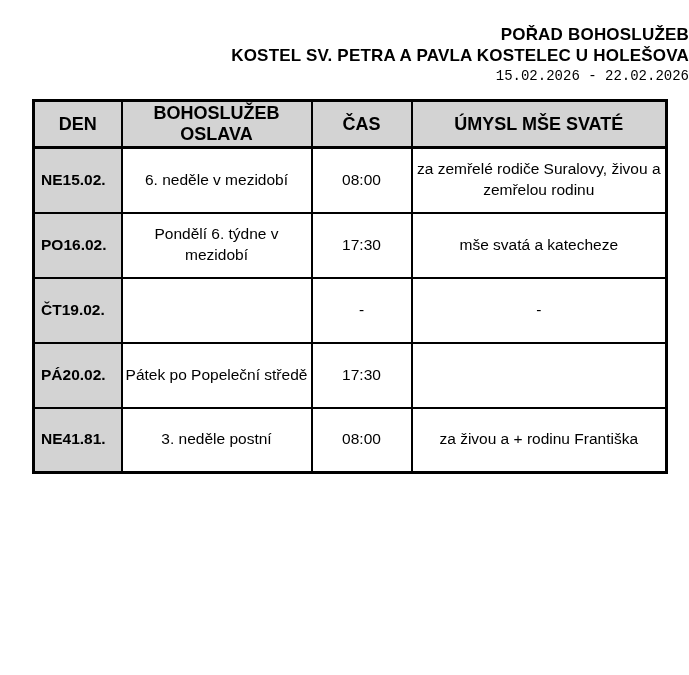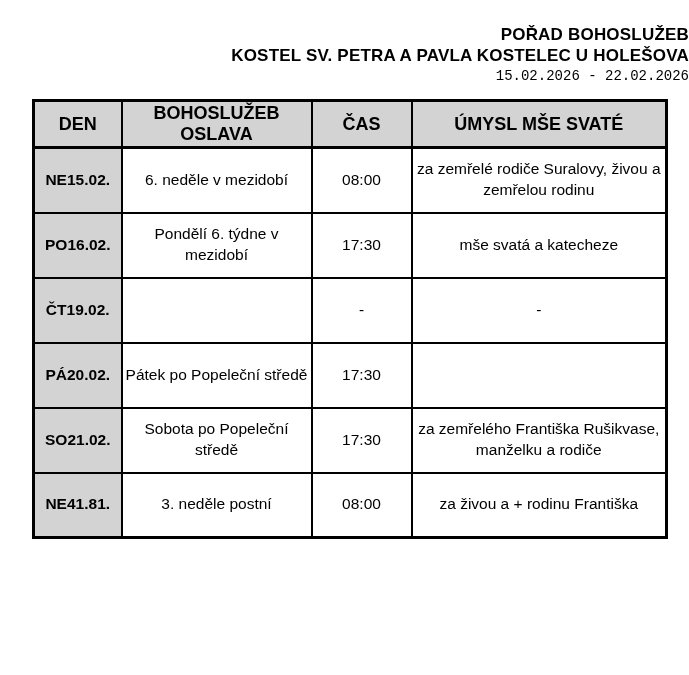--- a/index.html
+++ b/index.html
@@ -56,21 +56,21 @@
     padding:0 2px;
     line-height:1.35;
   }
   td.day-cell{
     background:var(--cell-gray);
     font-weight:bold;
     padding:0 6px;
   }
   .day-inner{
     display:flex;
-    justify-content:center;
+    justify-content:flex-start;
     align-items:center;
     width:100%;
   }
 </style>
 </head>
 <body>
 
 <main>
 
   <div class="titles">
@@ -138,31 +138,20 @@
         <span class="day-inner">
           <span>PÁ</span>
           <span>20.02.</span>
         </span>
       </td>
       <td>Pátek po Popeleční středě</td>
       <td>17:30</td>
       <td></td>
     </tr>
 
-    <tr>
-      <td class="day-cell">
-        <span class="day-inner">
-          <span>SO</span>
-          <span>21.02.</span>
-        </span>
-      </td>
-      <td>Sobota po Popeleční středě</td>
-      <td>17:30</td>
-      <td>za zemřelého Františka Rušikvase, manželku a rodiče</td>
-    </tr>
 
     <tr>
       <td class="day-cell">
         <span class="day-inner">
           <span>NE</span>
           <span>41.81.</span>
         </span>
       </td>
       <td>3. neděle postní</td>
       <td>08:00</td>

